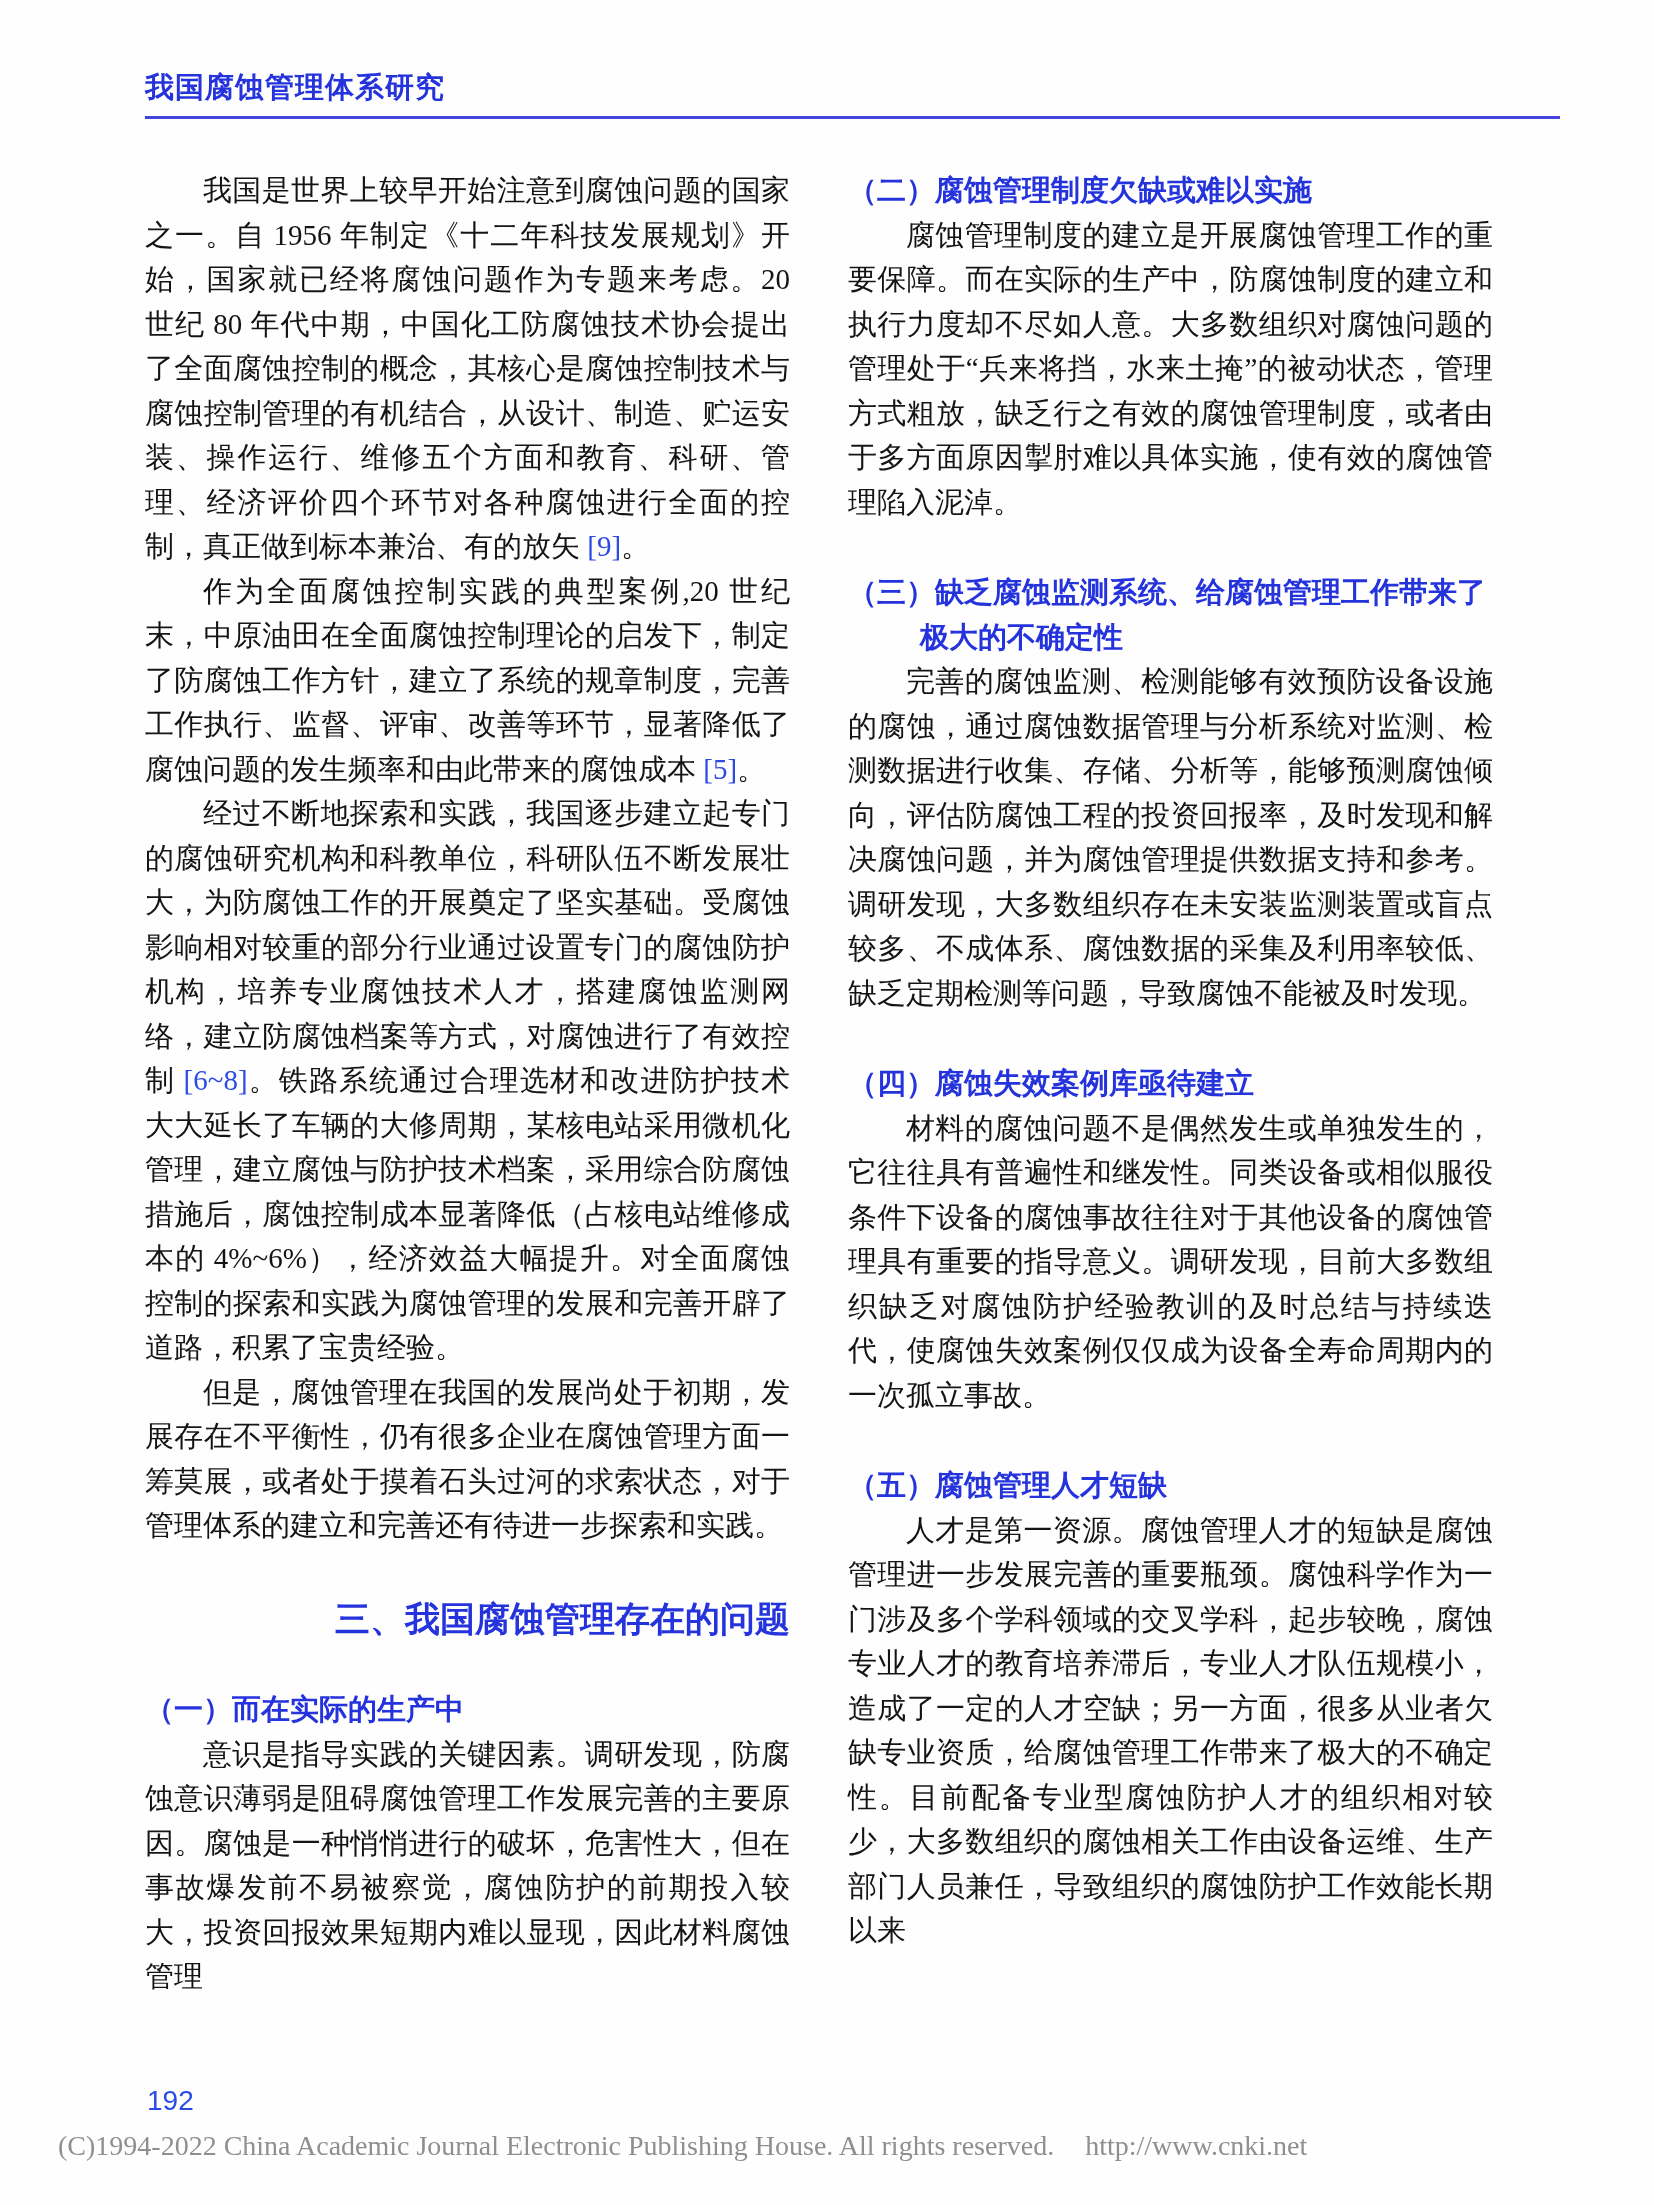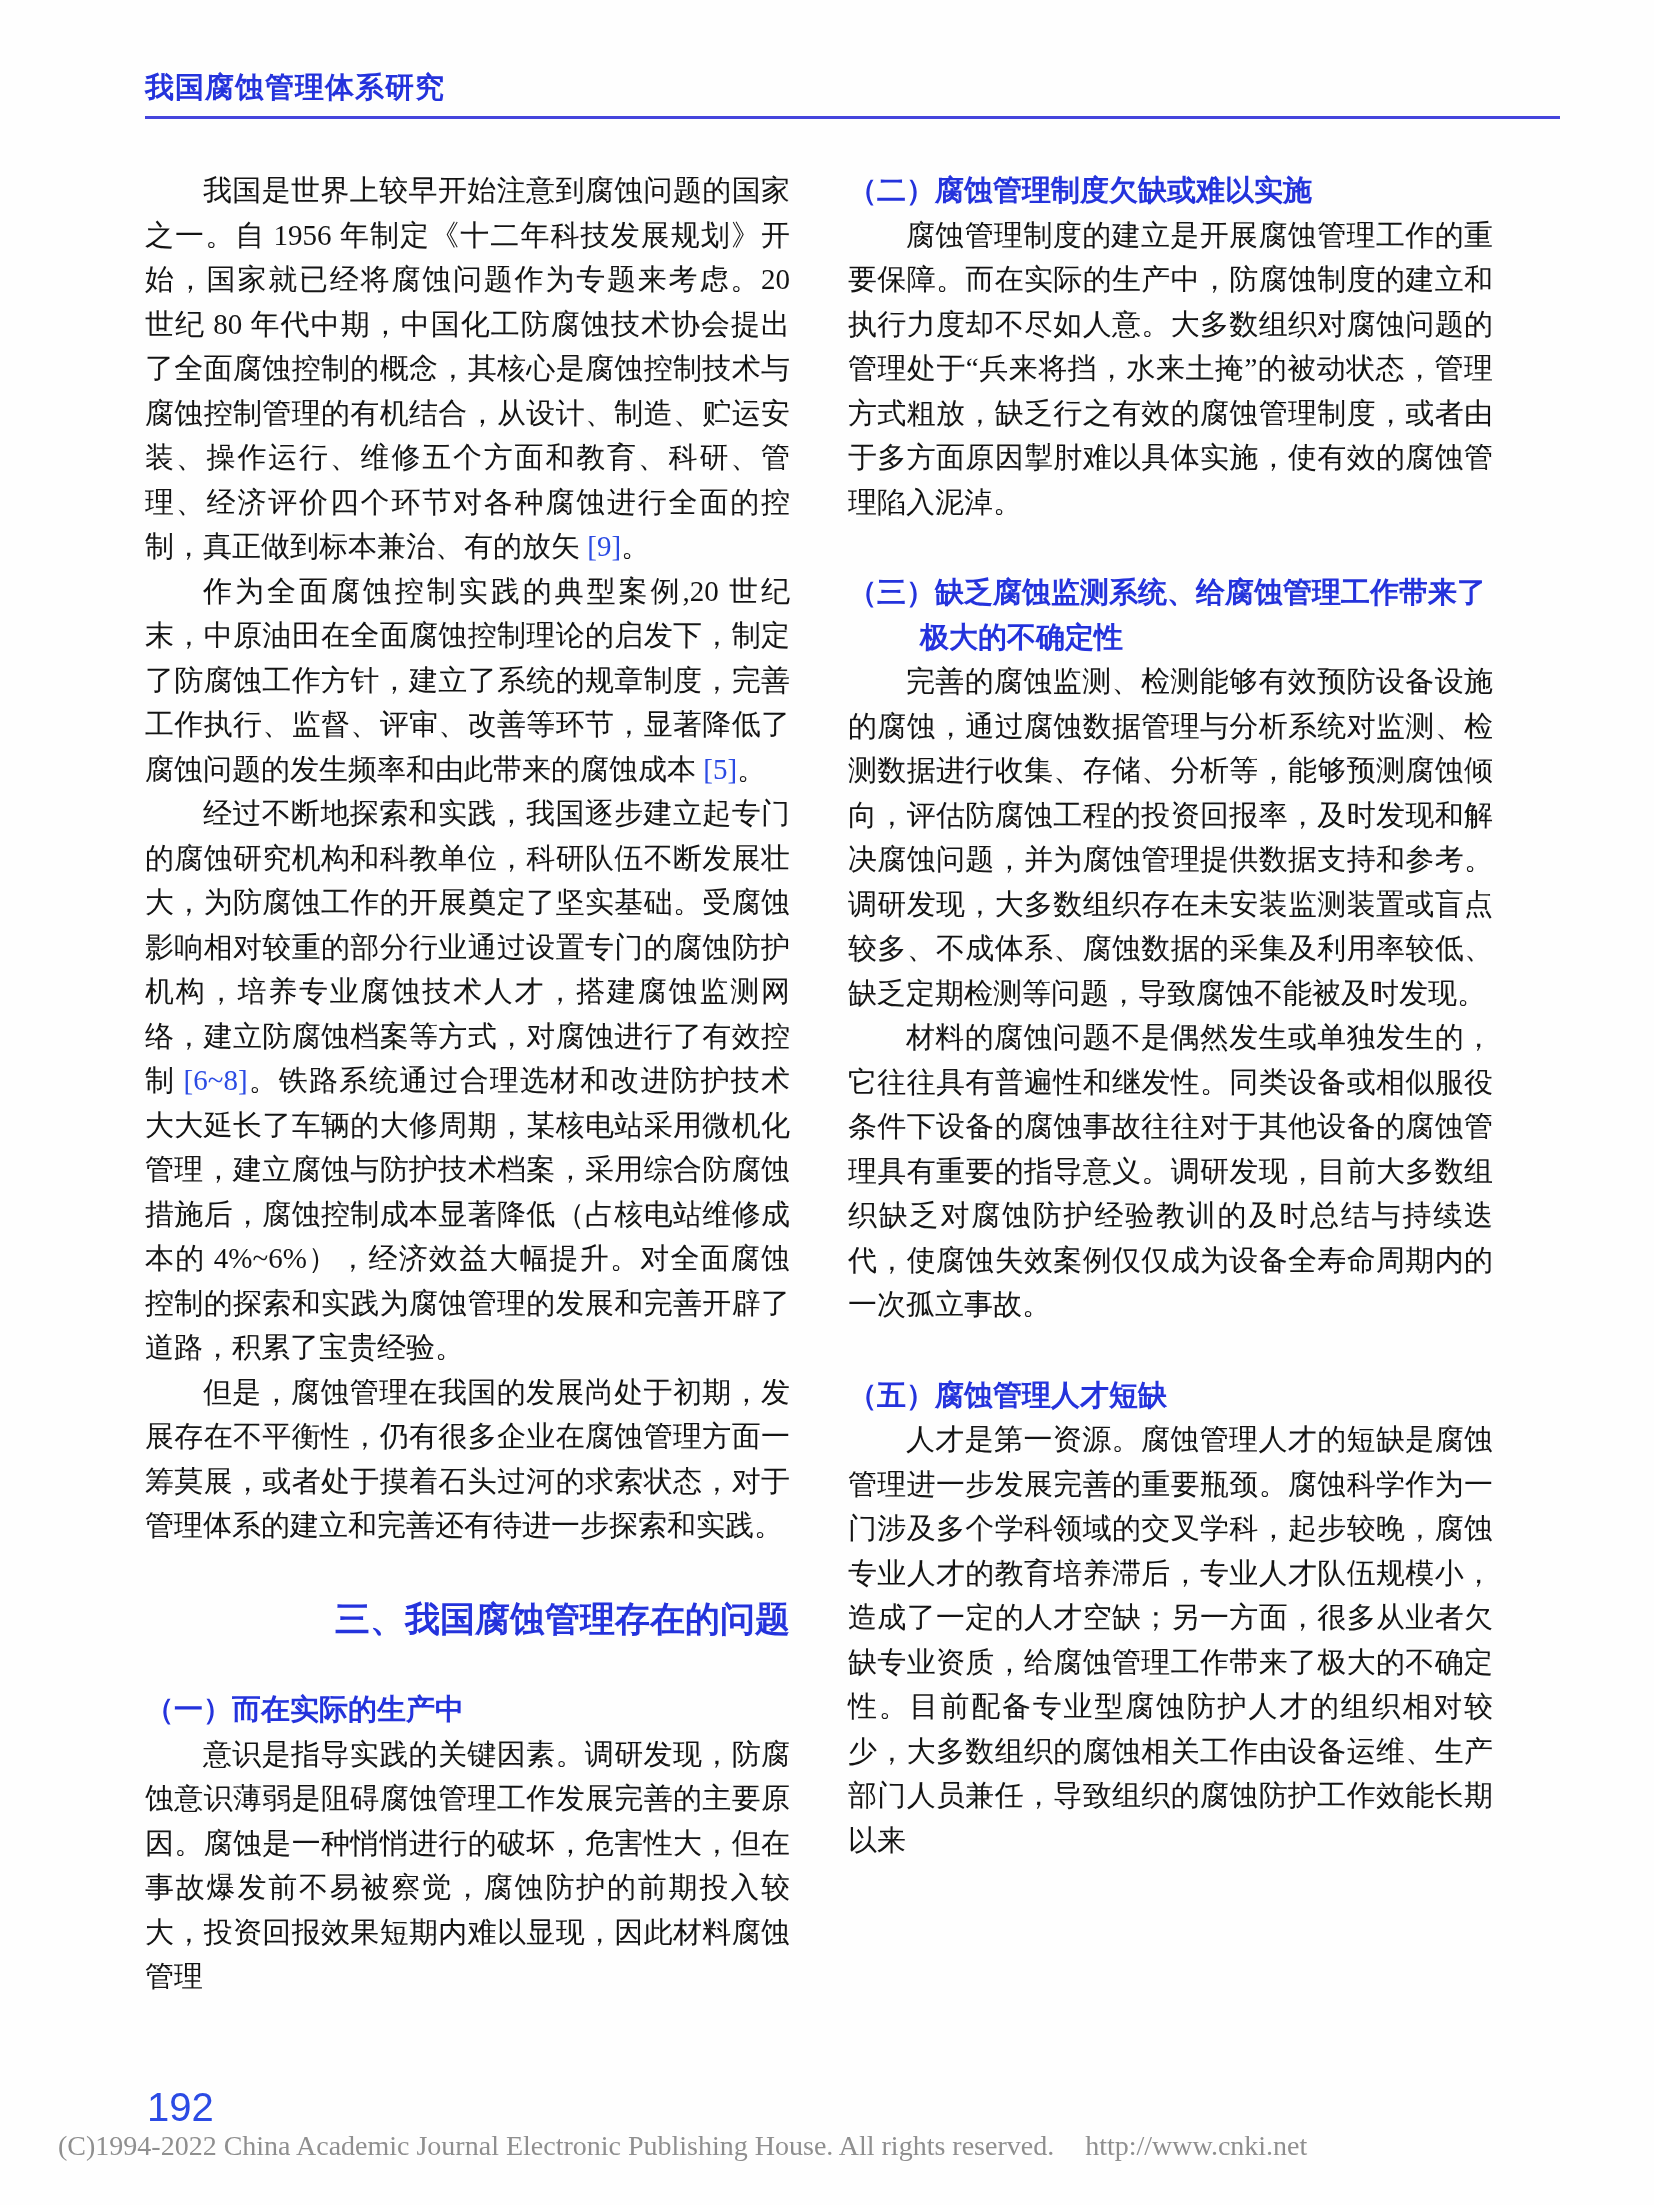--- a/index.html
+++ b/index.html
@@ -44,21 +44,21 @@
     font-size:29px;line-height:44.5px;
     margin:46px 0 0 0;text-align:left;
     padding-left:72px;text-indent:-72px;
   }
   .col > :first-child{margin-top:0;}
   .ref{color:var(--link-blue);}
   
   .page-number{
     position:absolute;left:147px;top:2085px;
     font-family:"Liberation Sans","DejaVu Sans",sans-serif;
-    font-size:40px;color:var(--link-blue);
+    font-size:28px;color:var(--link-blue);
   }
   .copyright{
     position:absolute;left:58px;top:2130px;
     font-size:28px;color:var(--footer-gray);
     font-family:"Liberation Serif","DejaVu Serif",serif;
     white-space:nowrap;
   }
   .copyright .url{margin-left:24px;}
 </style>
 </head>
@@ -79,20 +79,21 @@
         <div class="para"><span>但是，腐蚀管理在我国的发展尚处于初期，发展存在不平衡性，仍有很多企业在腐蚀管理方面一筹莫展，或者处于摸着石头过河的求索状态，对于管理体系的建立和完善还有待进一步探索和实践。</span></div>
         <div class="h1">三、我国腐蚀管理存在的问题</div>
         <div class="h2">（一）而在实际的生产中</div>
         <div class="para"><span>意识是指导实践的关键因素。调研发现，防腐蚀意识薄弱是阻碍腐蚀管理工作发展完善的主要原因。腐蚀是一种悄悄进行的破坏，危害性大，但在事故爆发前不易被察觉，腐蚀防护的前期投入较大，投资回报效果短期内难以显现，因此材料腐蚀管理</span></div>
       </div>
     <div class="col" id="col-right">
         <div class="h2">（二）腐蚀管理制度欠缺或难以实施</div>
         <div class="para"><span>腐蚀管理制度的建立是开展腐蚀管理工作的重要保障。而在实际的生产中，防腐蚀制度的建立和执行力度却不尽如人意。大多数组织对腐蚀问题的管理处于“兵来将挡，水来土掩”的被动状态，管理方式粗放，缺乏行之有效的腐蚀管理制度，或者由于多方面原因掣肘难以具体实施，使有效的腐蚀管理陷入泥淖。</span></div>
         <div class="h2">（三）缺乏腐蚀监测系统、给腐蚀管理工作带来了极大的不确定性</div>
         <div class="para"><span>完善的腐蚀监测、检测能够有效预防设备设施的腐蚀，通过腐蚀数据管理与分析系统对监测、检测数据进行收集、存储、分析等，能够预测腐蚀倾向，评估防腐蚀工程的投资回报率，及时发现和解决腐蚀问题，并为腐蚀管理提供数据支持和参考。调研发现，大多数组织存在未安装监测装置或盲点较多、不成体系、腐蚀数据的采集及利用率较低、缺乏定期检测等问题，导致腐蚀不能被及时发现。</span></div>
+        <div class="h2">（四）腐蚀失效案例库亟待建立</div>
         <div class="para"><span>材料的腐蚀问题不是偶然发生或单独发生的，它往往具有普遍性和继发性。同类设备或相似服役条件下设备的腐蚀事故往往对于其他设备的腐蚀管理具有重要的指导意义。调研发现，目前大多数组织缺乏对腐蚀防护经验教训的及时总结与持续迭代，使腐蚀失效案例仅仅成为设备全寿命周期内的一次孤立事故。</span></div>
         <div class="h2">（五）腐蚀管理人才短缺</div>
         <div class="para"><span>人才是第一资源。腐蚀管理人才的短缺是腐蚀管理进一步发展完善的重要瓶颈。腐蚀科学作为一门涉及多个学科领域的交叉学科，起步较晚，腐蚀专业人才的教育培养滞后，专业人才队伍规模小，造成了一定的人才空缺；另一方面，很多从业者欠缺专业资质，给腐蚀管理工作带来了极大的不确定性。目前配备专业型腐蚀防护人才的组织相对较少，大多数组织的腐蚀相关工作由设备运维、生产部门人员兼任，导致组织的腐蚀防护工作效能长期以来</span></div>
       </div>
   </div>
 
   <div class="page-number">192</div>
 
   <div class="copyright">
     <span>(C)1994-2022 China Academic Journal Electronic Publishing House. All rights reserved.</span>

